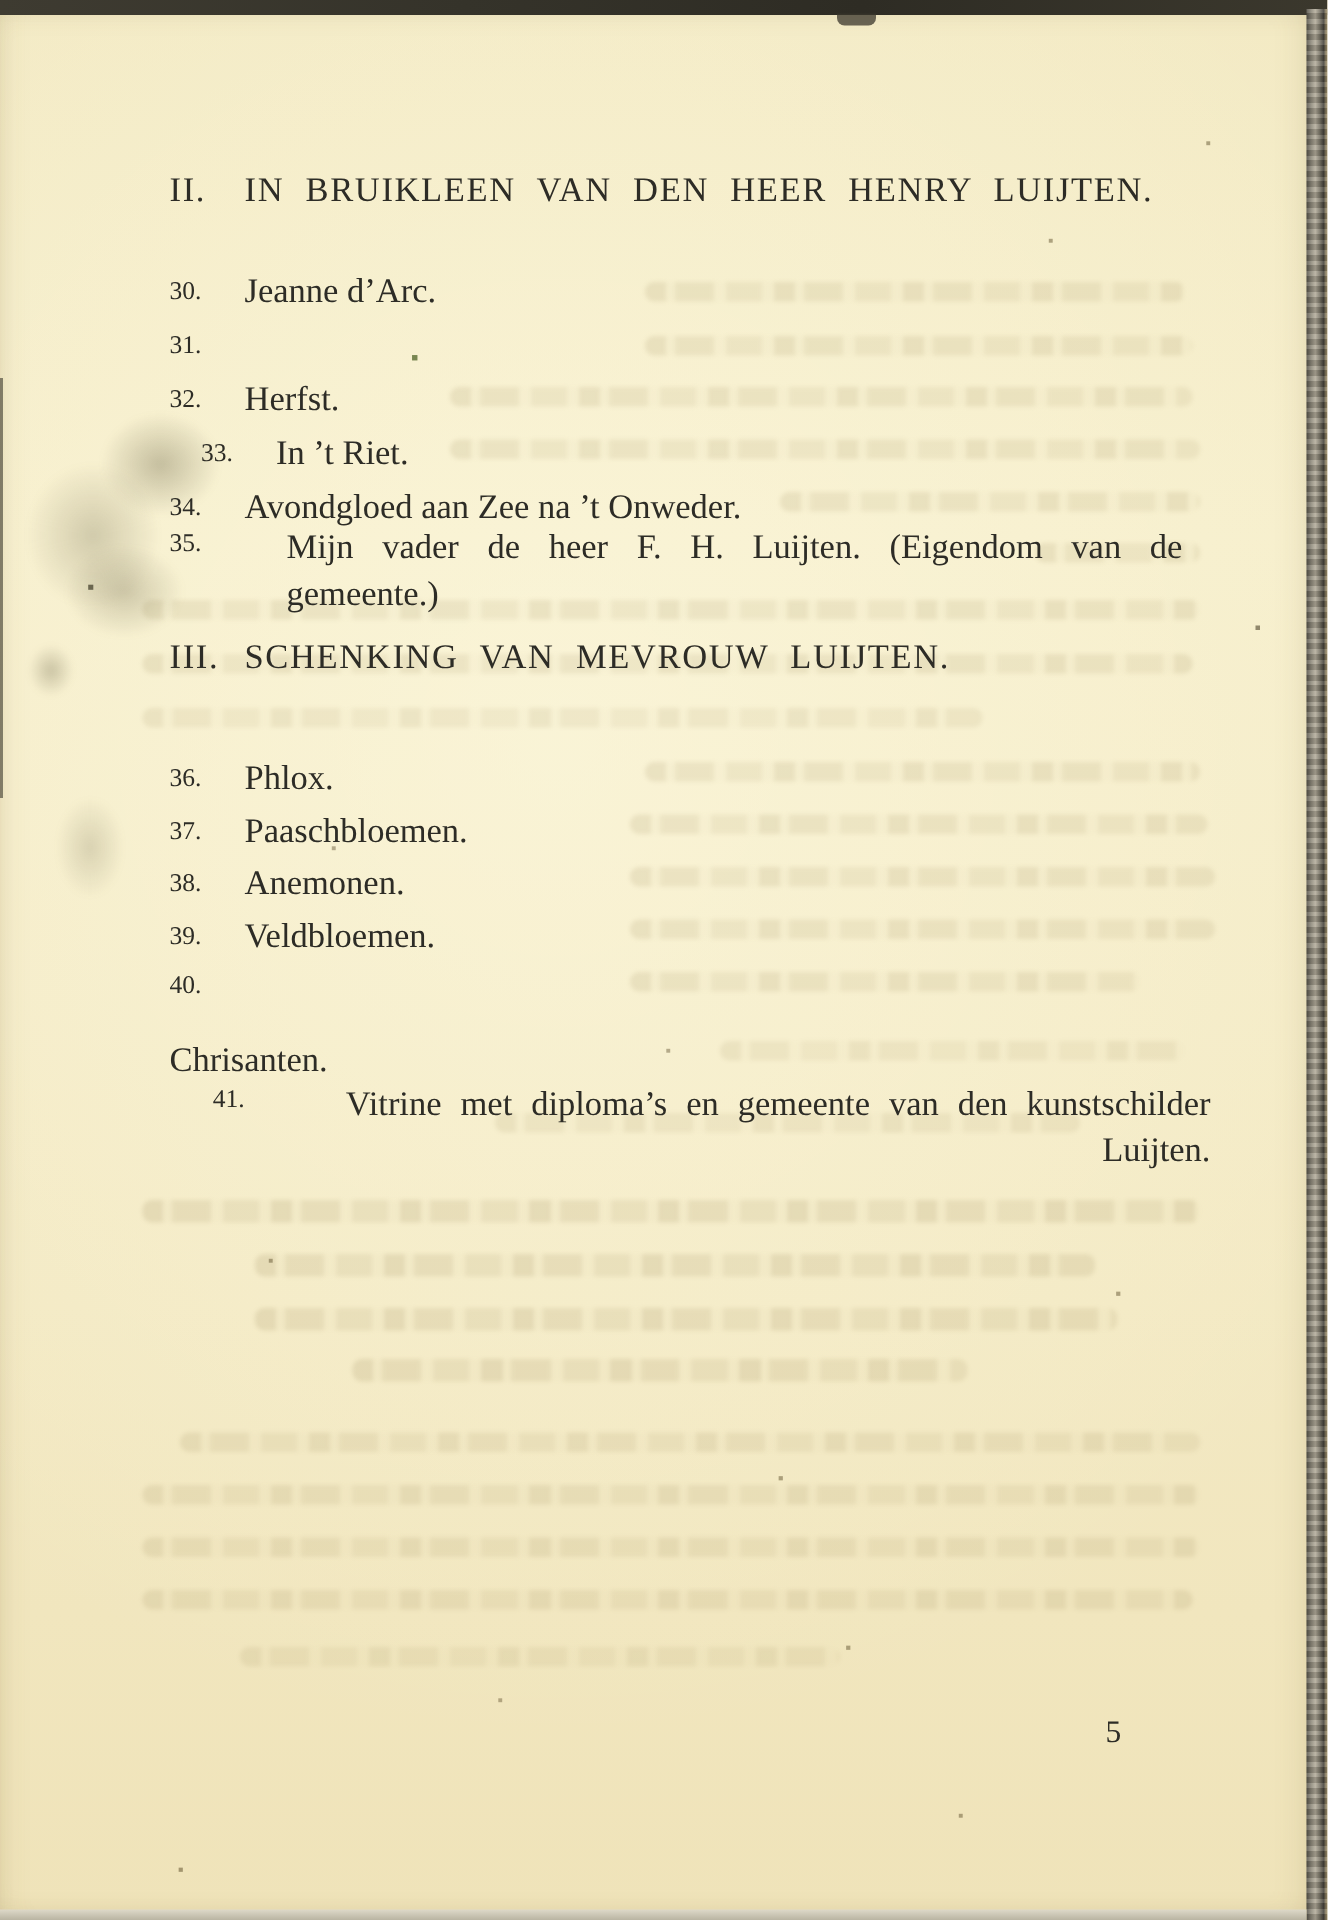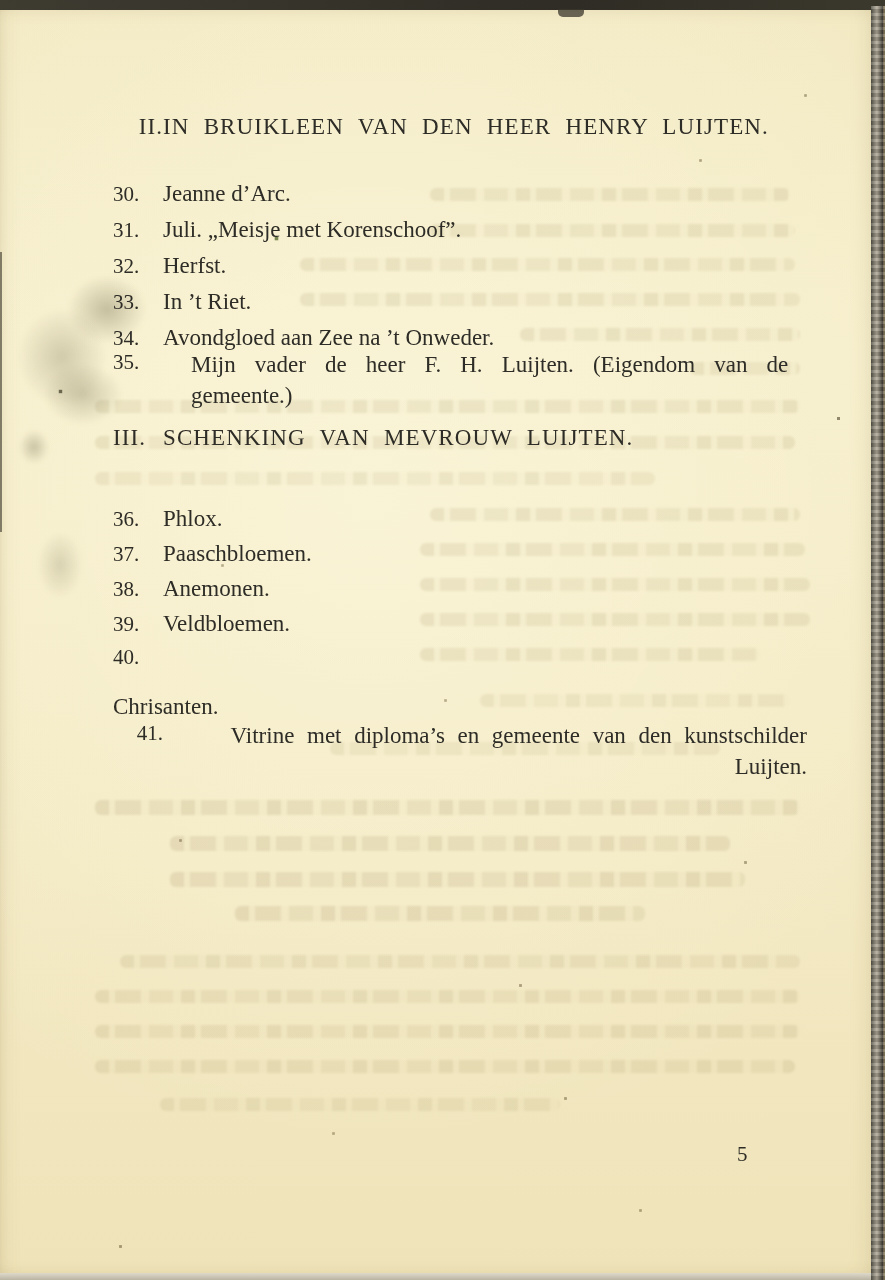--- a/index.html
+++ b/index.html
@@ -66,21 +66,21 @@
       445px 700px 0 .8px rgba(100,85,50,.45),
       333px 1133px 0 .8px rgba(100,85,50,.45),
       745px 862px 0 .9px rgba(100,85,50,.5),
       222px 565px 0 .8px rgba(100,85,50,.45),
       565px 1098px 0 .9px rgba(100,85,50,.5);
   }
 
   
   .page-text { position:absolute; inset:0; color:#2d2c26; }
   .row { position:absolute; left:113px; display:flex; align-items:flex-start; }
-  .row .no  { width:50px; flex:0 0 50px; font-size:21px; line-height:26px; }
+  .row .no  { width:50px; flex:0 0 50px; font-size:17px; line-height:26px; }
   .row .txt { font-size:23px; line-height:26px; white-space:pre-line; }
   .row.twoline .txt { line-height:31px;margin-left:28px; }
   .hdr .no    { font-size:23px; line-height:27px; }
   .hdr .title { font-size:23px; line-height:27px; letter-spacing:1.1px; word-spacing:.32em; }
   .j-wide { word-spacing:.58em; width:614px; }
   .j-med  { word-spacing:.30em; width:616px; }
   .page-number { position:absolute; left:737px; top:1142px; font-size:21px; color:#2d2c26; }
 </style>
 </head>
 <body>
@@ -115,38 +115,37 @@
 
   <div class="stain s1"></div>
   <div class="stain s2"></div>
   <div class="stain s3"></div>
   <div class="stain s4"></div>
   <div class="stain s5"></div>
   <div class="specks"></div>
 
   <div class="page-text">
 
-    <div class="row hdr" style="top:113px;text-align:right;">
+    <div class="row hdr" style="top:113px;">
       <span class="no title">II.</span>
       <span class="title">IN BRUIKLEEN VAN DEN HEER HENRY LUIJTEN.</span>
     </div>
 
     <div class="row" style="top:181px;">
       <span class="no">30.</span>
       <span class="txt">Jeanne d’Arc.</span>
     </div>
     <div class="row" style="top:217px;">
       <span class="no">31.</span>
-      <span class="txt">Juli. „Meisje met Korenschoof”.</span>
     </div>
     <div class="row" style="top:253px;">
       <span class="no">32.</span>
       <span class="txt">Herfst.</span>
     </div>
-    <div class="row" style="top:289px;">
+    <div class="row" style="top:289px;margin-left:21px;">
       <span class="no">33.</span>
       <span class="txt">In ’t Riet.</span>
     </div>
     <div class="row" style="top:325px;">
       <span class="no">34.</span>
       <span class="txt">Avondgloed aan Zee na ’t Onweder.</span>
     </div>
     <div class="row twoline" style="top:349px;">
       <span class="no">35.</span>
       <span class="txt j-wide">Mijn vader de heer F. H. Luijten. (Eigendom van de

